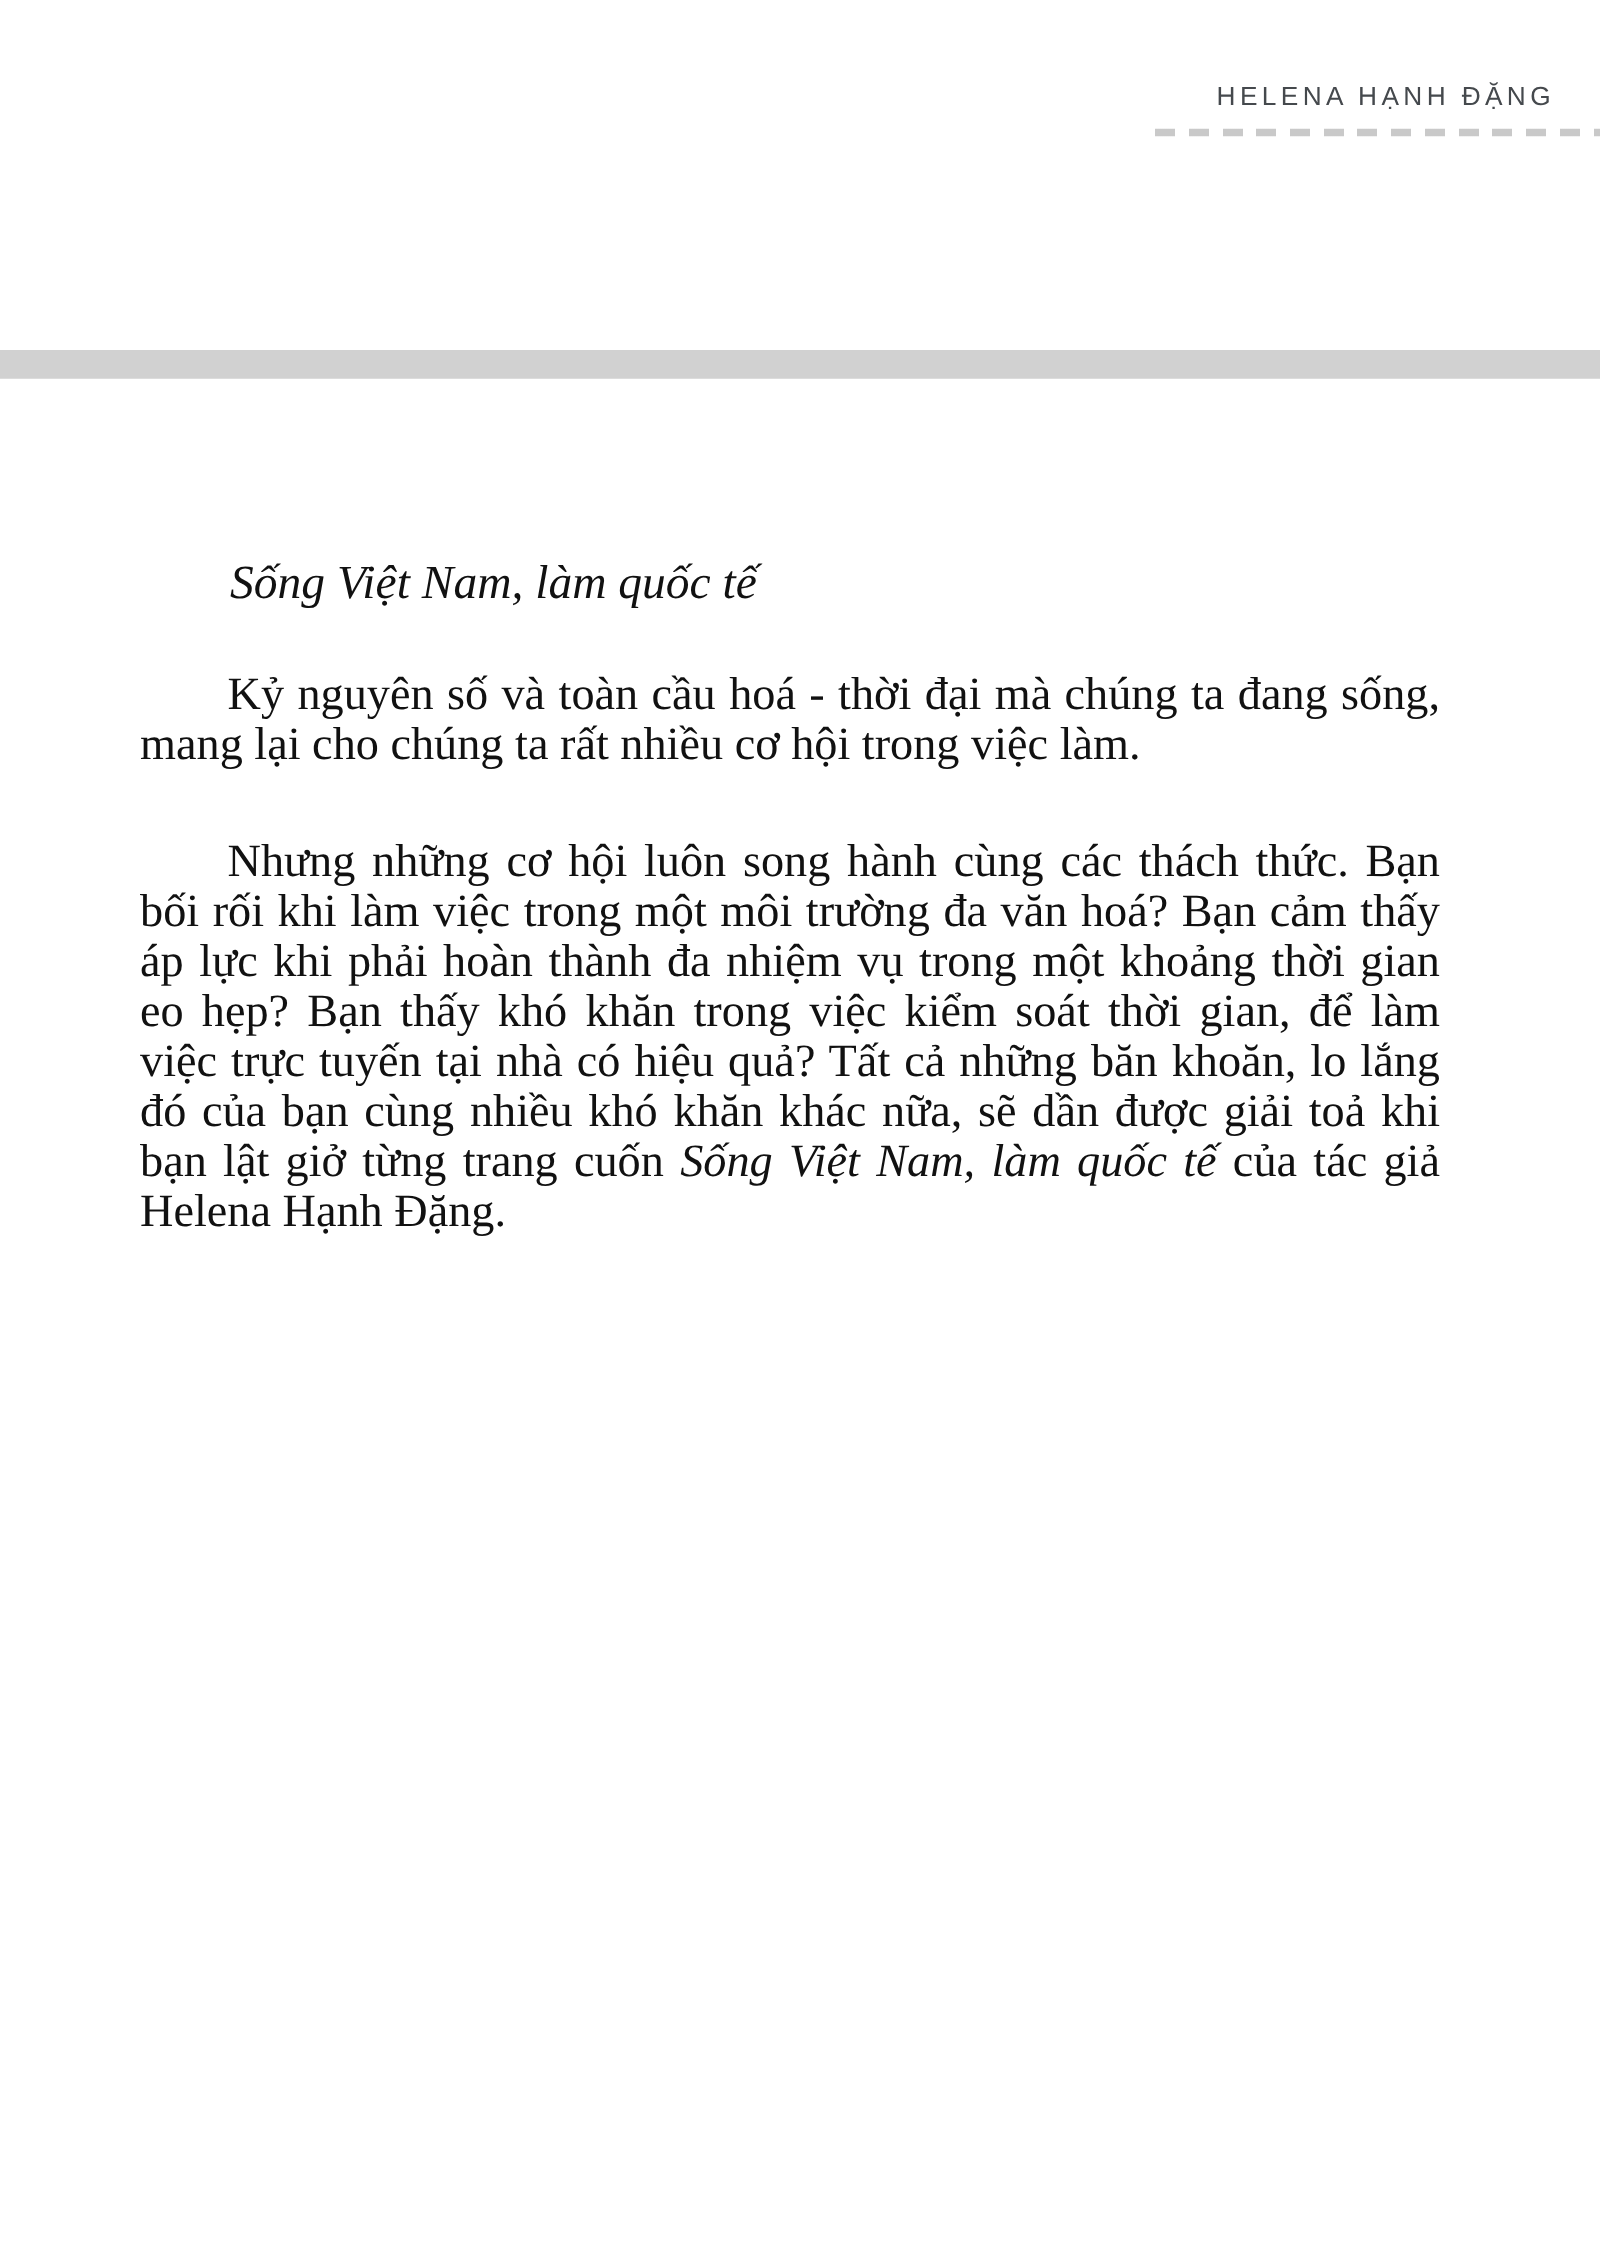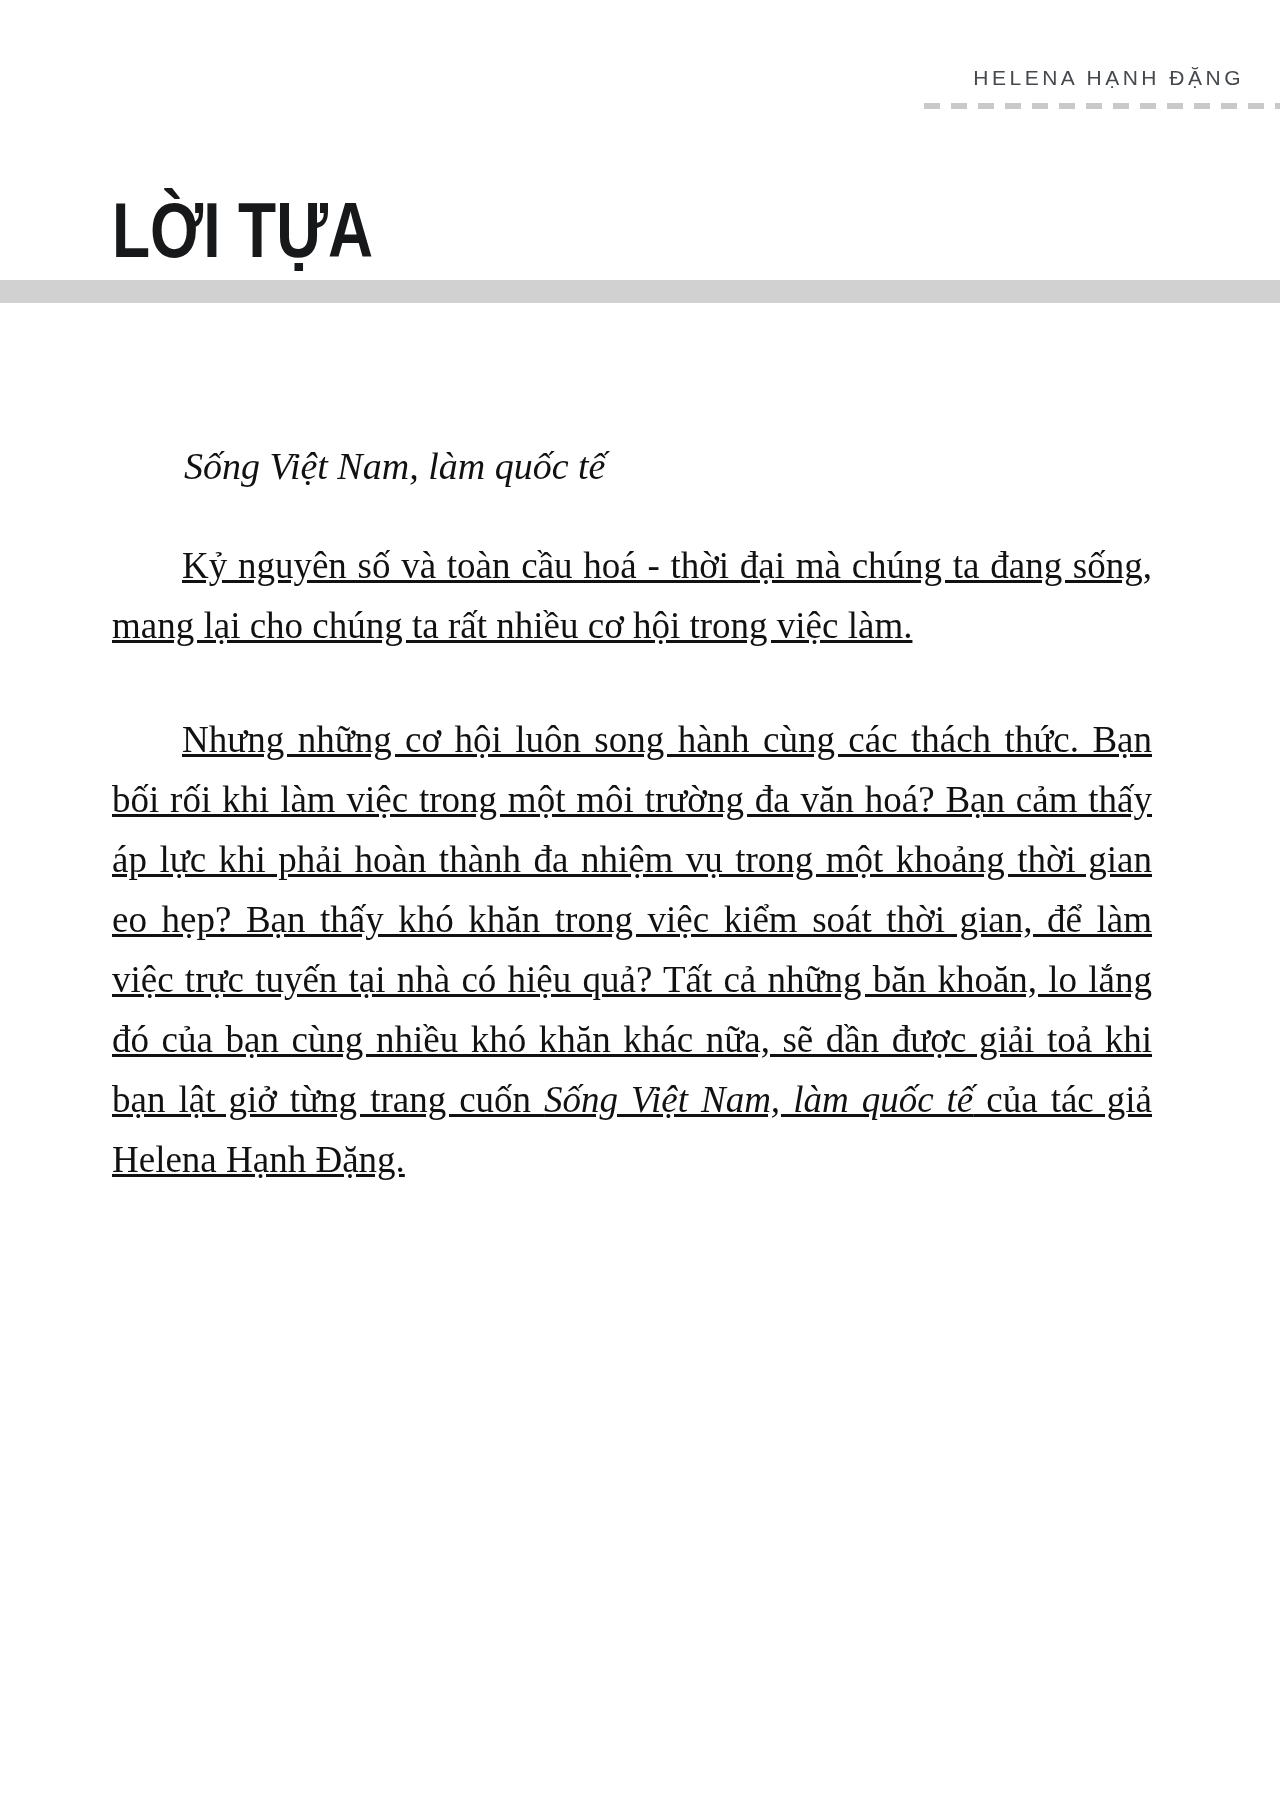--- a/index.html
+++ b/index.html
@@ -50,25 +50,24 @@
   .body-col {
     position:absolute; top:438px; left:112px; width:1040px;
   }
   .epigraph {
     font-style:italic;
     font-size:38px; line-height:56px;
     padding-left:72px;
     margin:0 0 42px 0;
   }
   .body-col p {
-    font-size:37px; line-height:60px;
+    font-size:37px; line-height:40px;
     text-align:justify;
     text-indent:70px;
     margin:0 0 54px 0;
-    text-decoration:underline;
   }
   .book-title-italic { font-style:italic; }
 
   
   .page-number-wrap {
     position:absolute; top:1680px; left:598px;
     width:84px; height:84px;
   }
   .page-number-wrap svg { position:absolute; top:0; left:0; }
   .page-number {
@@ -85,21 +84,20 @@
   }
 </style>
 </head>
 <body>
 
 <div class="page">
 
   <div class="running-author">HELENA HẠNH ĐẶNG</div>
   <div class="header-dashes"></div>
 
-  <h1 class="chapter-title"><span class="squeeze">LỜI TỰA</span></h1>
 
   <div class="divider-bar"></div>
 
   <div class="body-col">
     <div class="epigraph">Sống Việt Nam, làm quốc tế</div>
 
     <p>Kỷ nguyên số và toàn cầu hoá - thời đại mà chúng ta đang sống, mang lại cho chúng ta rất nhiều cơ hội trong việc làm.</p>
 
 
     <p><span>Nhưng những cơ hội luôn song hành cùng các thách thức. Bạn bối rối khi làm việc trong một môi trường đa văn hoá? Bạn cảm thấy áp lực khi phải hoàn thành đa nhiệm vụ trong một khoảng thời gian eo hẹp? Bạn thấy khó khăn trong việc kiểm soát thời gian, để làm việc trực tuyến tại nhà có hiệu quả? Tất cả những băn khoăn, lo lắng đó của bạn cùng nhiều khó khăn khác nữa, sẽ dần được giải toả khi bạn lật giở từng trang cuốn </span><span class="book-title-italic">Sống Việt Nam, làm quốc tế</span><span> của tác giả Helena Hạnh Đặng.</span></p>

